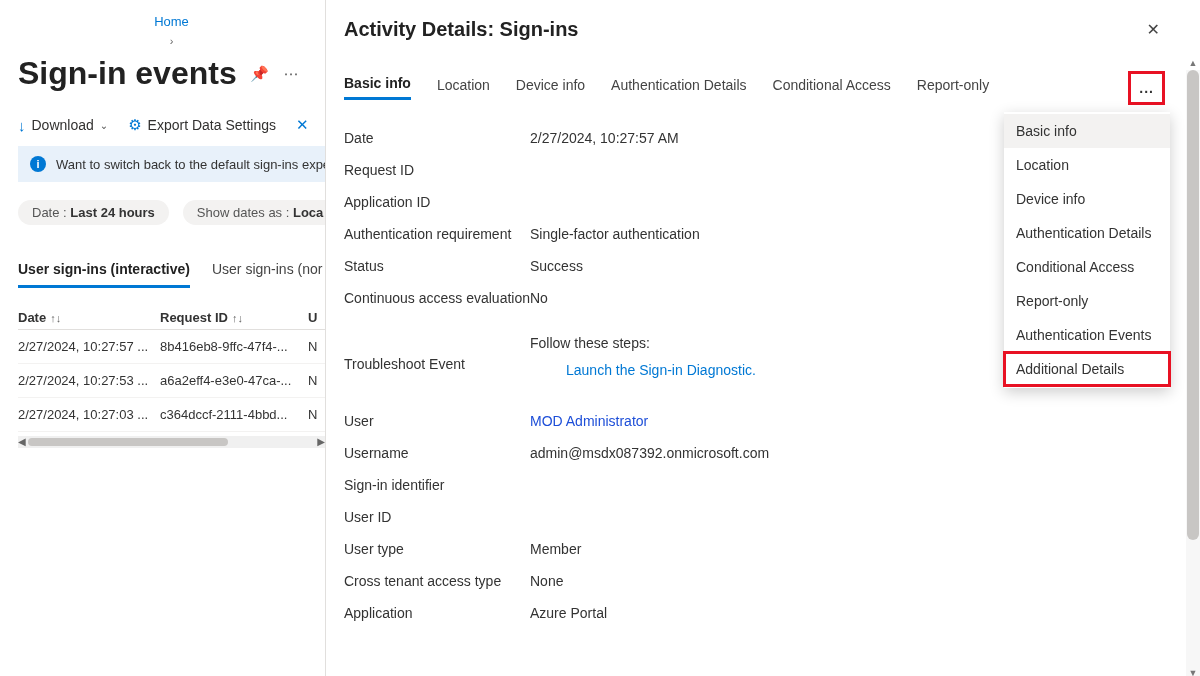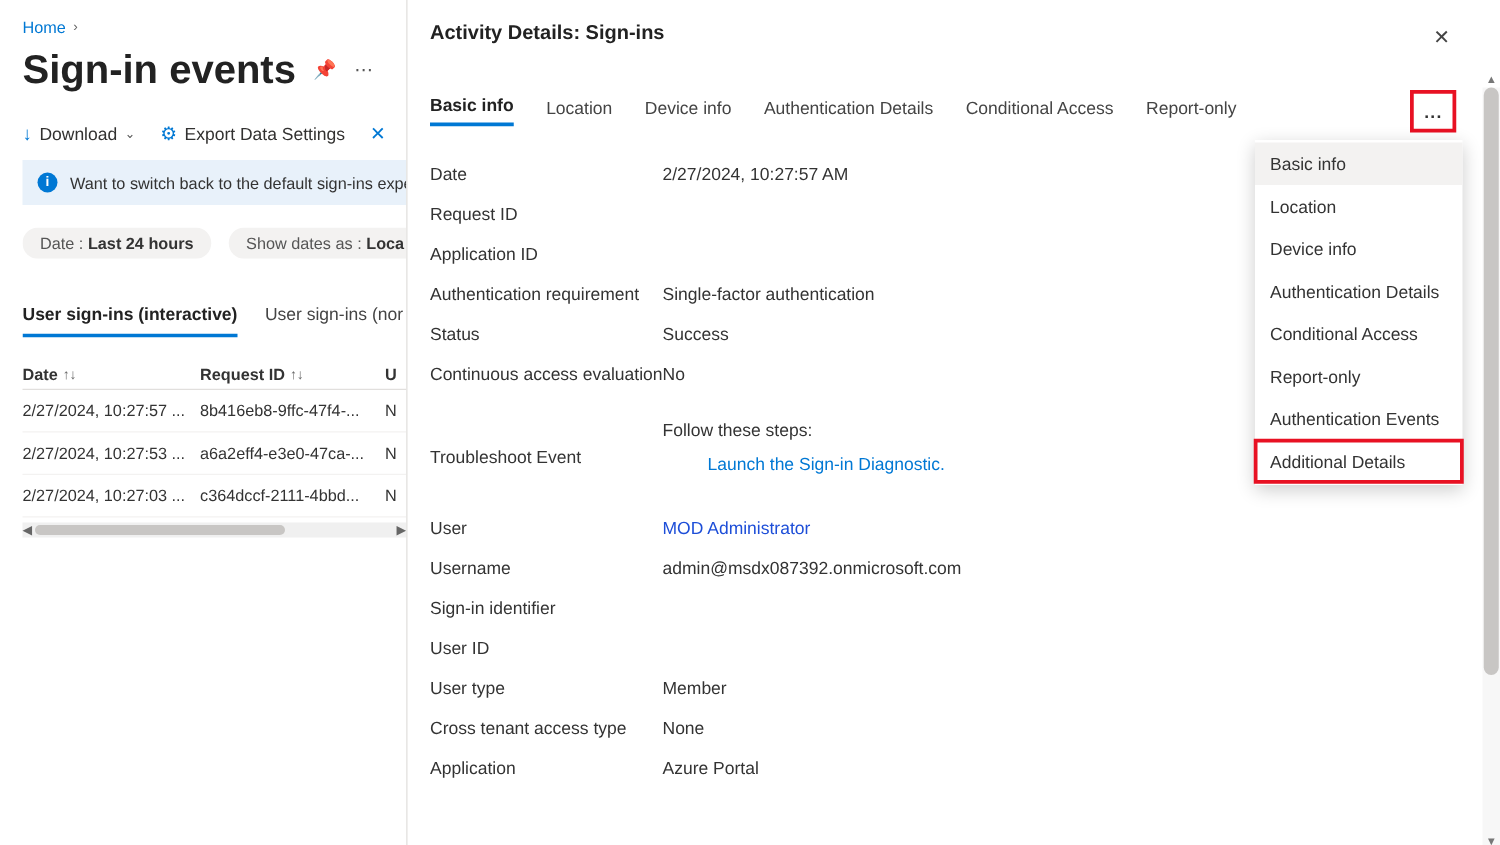--- a/index.html
+++ b/index.html
@@ -1,20 +1,20 @@
 <!DOCTYPE html>
 <html><head>
 <meta charset="utf-8">
 <style>
 * { box-sizing: border-box; margin: 0; padding: 0; font-family: 'Segoe UI', Arial, sans-serif; }
 body { width: 1200px; height: 676px; overflow: hidden; background: #fff; color: #323130; font-size: 14px; position: relative; }
 
 .page { display: flex; height: 100%; }
 .left { width: 325px; padding: 14px 0 0 18px; position: relative; }
-.breadcrumb { font-size: 13px; color: #0078d4; display: flex; align-items: center; gap: 6px; }
+.breadcrumb { font-size: 13px; color: #0078d4; display: flex; align-items: center; gap: 6px; flex-direction: column; }
 .breadcrumb .chev { color: #666; font-size: 11px; }
 .title-row { display: flex; align-items: center; gap: 14px; margin-top: 8px; }
 h1.page-title { font-size: 32px; font-weight: 600; color: #222; }
 .pin-icon, .more-icon { color: #555; font-size: 15px; cursor: pointer; }
 
 .cmd-bar { display: flex; align-items: center; gap: 20px; margin-top: 24px; padding-bottom: 8px; }
 .cmd-item { display: flex; align-items: center; gap: 6px; color: #323130; font-size: 14px; cursor: pointer; white-space: nowrap; }
 .cmd-icon { color: #0078d4; font-size: 15px; }
 .chev-down { font-size: 10px; color: #555; }
 
@@ -42,21 +42,21 @@
 
 .hscroll { height: 12px; background: #f0f0f0; position: relative; margin-top: 4px; }
 .hscroll .thumb { position: absolute; left: 10px; width: 200px; height: 8px; top: 2px; background: #c8c6c4; border-radius: 4px; }
 .hscroll .arr { position: absolute; top: 0; font-size: 10px; color: #666; }
 .hscroll .arr.l { left: 0; }
 .hscroll .arr.r { right: 0; }
 
 
 .panel { flex: 1; border-left: 1px solid #e1dfdd; position: relative; padding: 18px 0 0 18px; }
 .panel-header { display: flex; justify-content: space-between; align-items: flex-start; padding-right: 34px; }
-h1.panel-title { font-size: 16px; font-weight: 600; color: #222; }
+h1.panel-title { font-size: 20px; font-weight: 600; color: #222; }
 .close-x { font-size: 16px; color: #444; cursor: pointer; padding: 2px 6px; }
 
 .tabs { display: flex; gap: 26px; margin-top: 34px; align-items: center; }
 .tab { font-size: 14px; color: #444; padding-bottom: 6px; cursor: pointer; }
 .tab.active { color: #222; font-weight: 600; border-bottom: 3px solid #0078d4; }
 .tabs-ellipsis { margin-left: auto; margin-right: 40px; font-size: 14px; cursor: pointer; padding: 4px 6px; color: #333; font-weight: bold; letter-spacing: 1px; }
 .red-box { outline: 3px solid #e81123; outline-offset: 2px; }
 
 .detail-body { margin-top: 22px; }
 .drow { display: flex; padding: 8px 0; font-size: 14px; }

